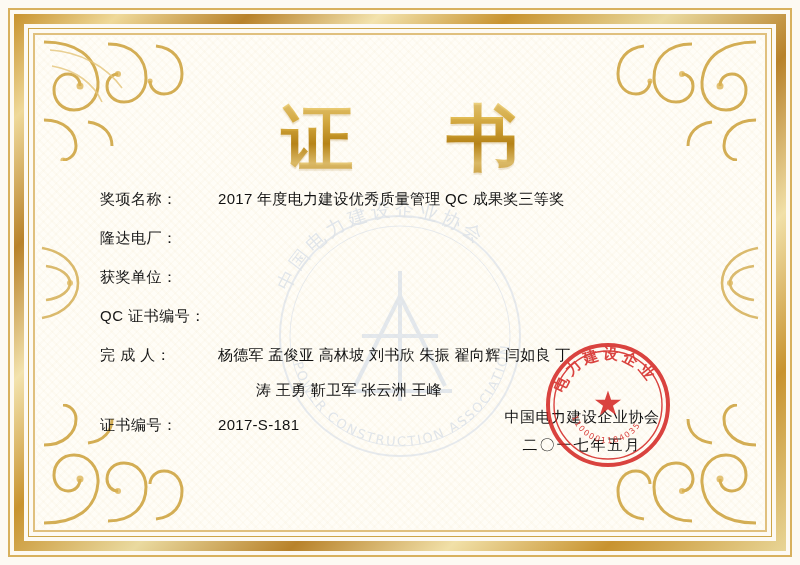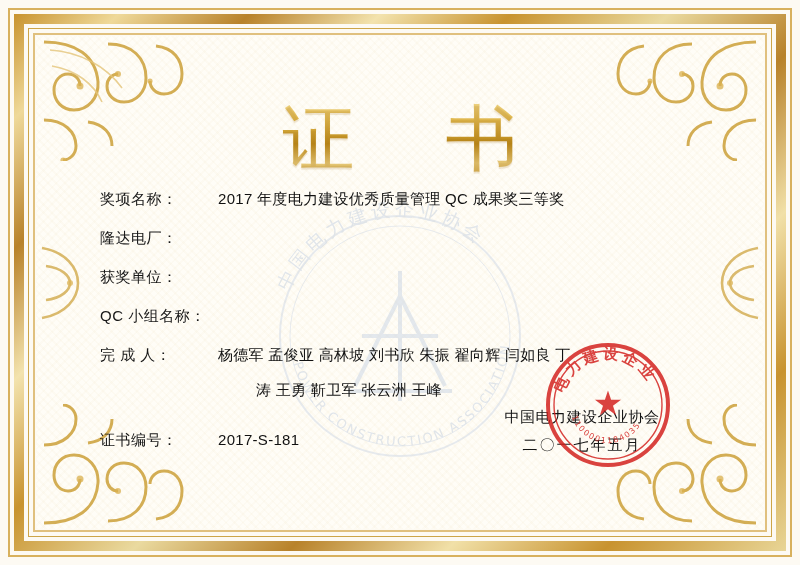--- a/index.html
+++ b/index.html
@@ -105,21 +105,21 @@
     position: absolute;
     top: 55px;
     left: 0;
     width: 100%;
     text-align: center;
   }
   .title {
     display: inline-block;
     font-family: "DejaVu Serif", serif;
     font-size: 72px;
-    font-weight: normal;
+    font-weight: bold;
     letter-spacing: 34px;
     text-indent: 34px;
     background: linear-gradient(180deg, #f6e3a4 0%, #e0b84e 30%, #bb8818 55%, #e7c978 75%, #c2922a 100%);
     -webkit-background-clip: text;
     background-clip: text;
     color: transparent;
     -webkit-text-fill-color: transparent;
     text-shadow: 0 2px 1px rgba(160,110,20,0.18);
   }
 
@@ -151,21 +151,21 @@
     font-size: 15px;
     color: #111111;
     letter-spacing: 0.3px;
   }
   .field-value .line2 {
     display: block;
     margin-top: 13px;
     padding-left: 38px;
   }
   .row-members { margin-bottom: 12px; }
-  .row-number { margin-top: 28px; }
+  .row-number { margin-top: 13px; }
 
   
   .sign-block {
     position: absolute;
     right: 52px;
     bottom: 70px;
     width: 260px;
     text-align: center;
     color: #141414;
     font-size: 15px;
@@ -313,21 +313,21 @@
 
       <div class="field-row">
         <div class="field-label">隆达电厂：</div>
       </div>
 
       <div class="field-row">
         <div class="field-label">获奖单位：</div>
       </div>
 
       <div class="field-row">
-        <div class="field-label">QC 小组名称：</div>
+        <div class="field-label">QC 证书编号：</div>
       </div>
 
       <div class="field-row row-members">
         <div class="field-label">完 成 人：</div>
         <div class="field-value">
           <span>杨德军  孟俊亚  高林坡  刘书欣  朱振  翟向辉  闫如良  丁</span>
           <span class="line2">涛   王勇  靳卫军  张云洲  王峰</span>
         </div>
       </div>
 

